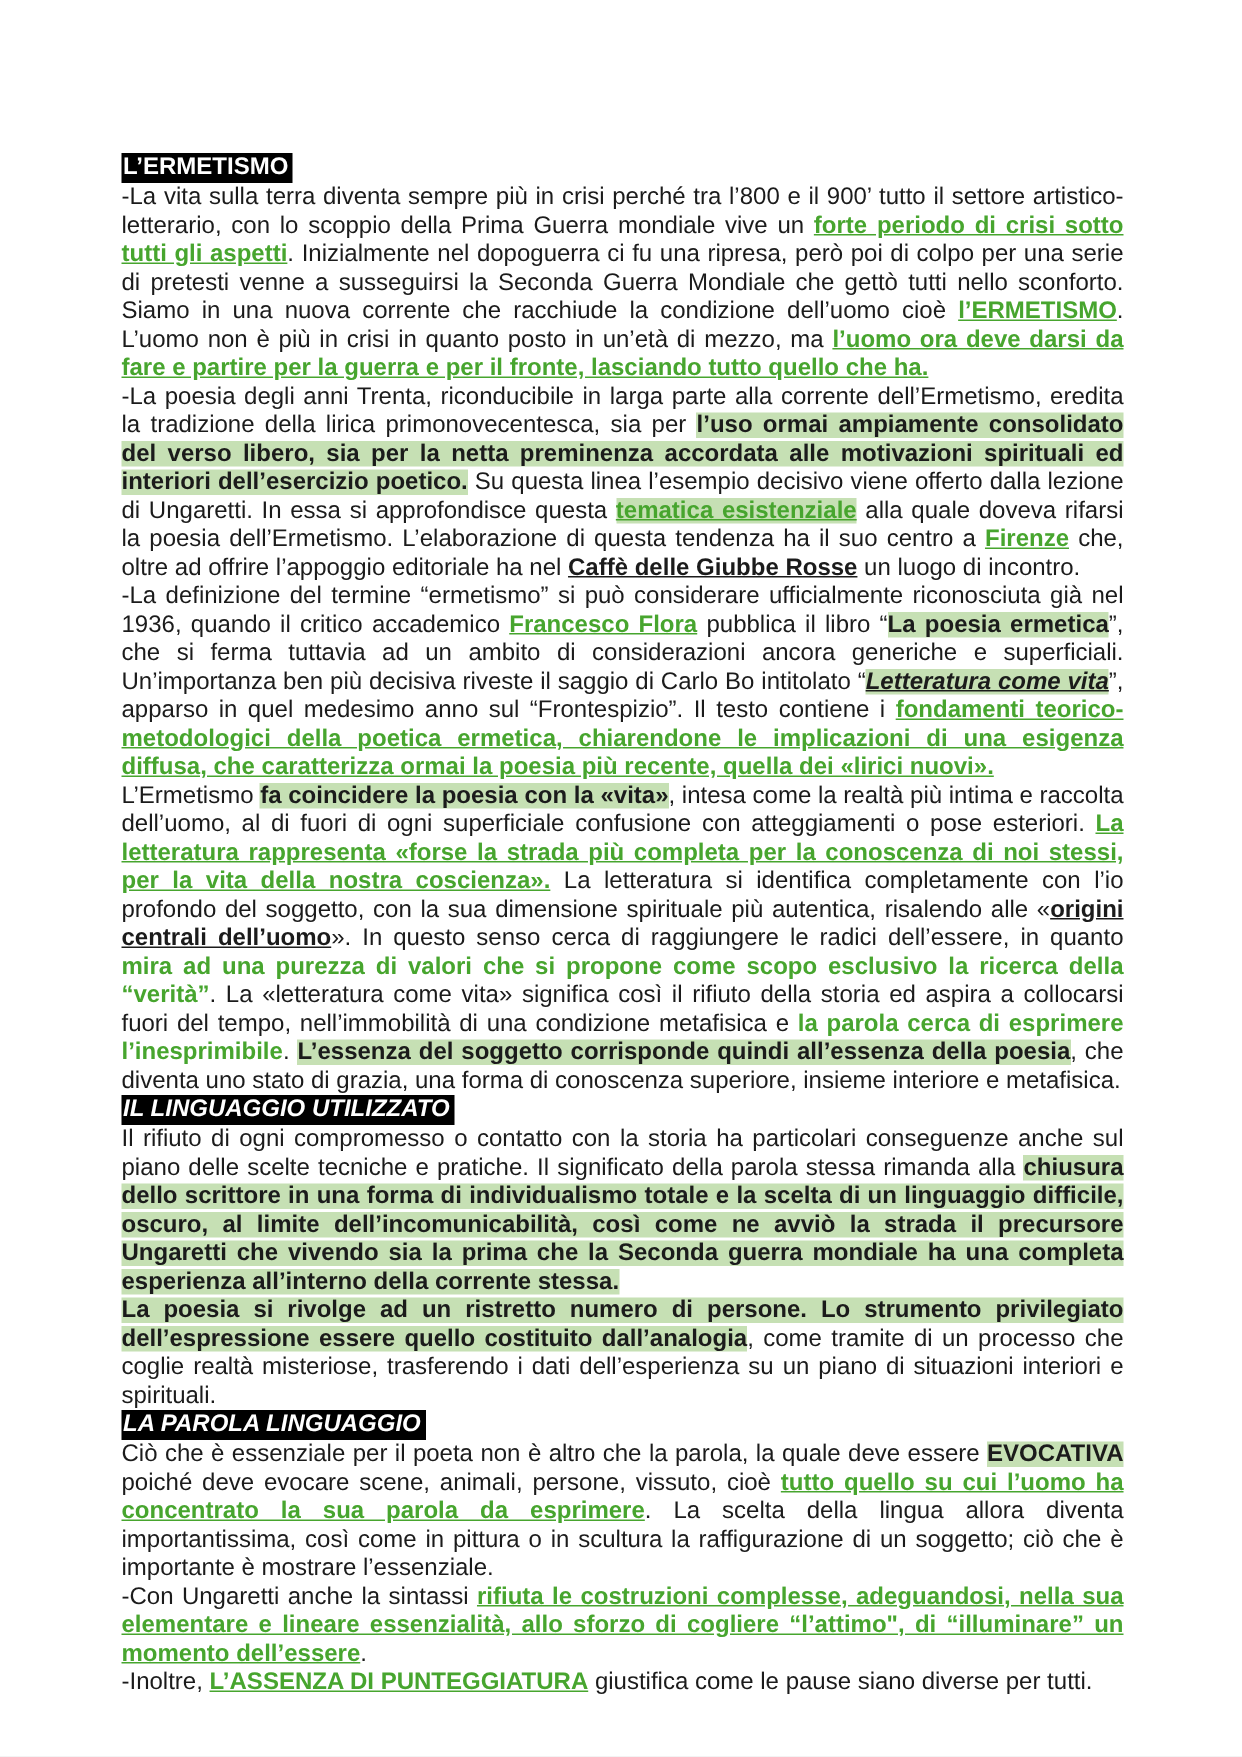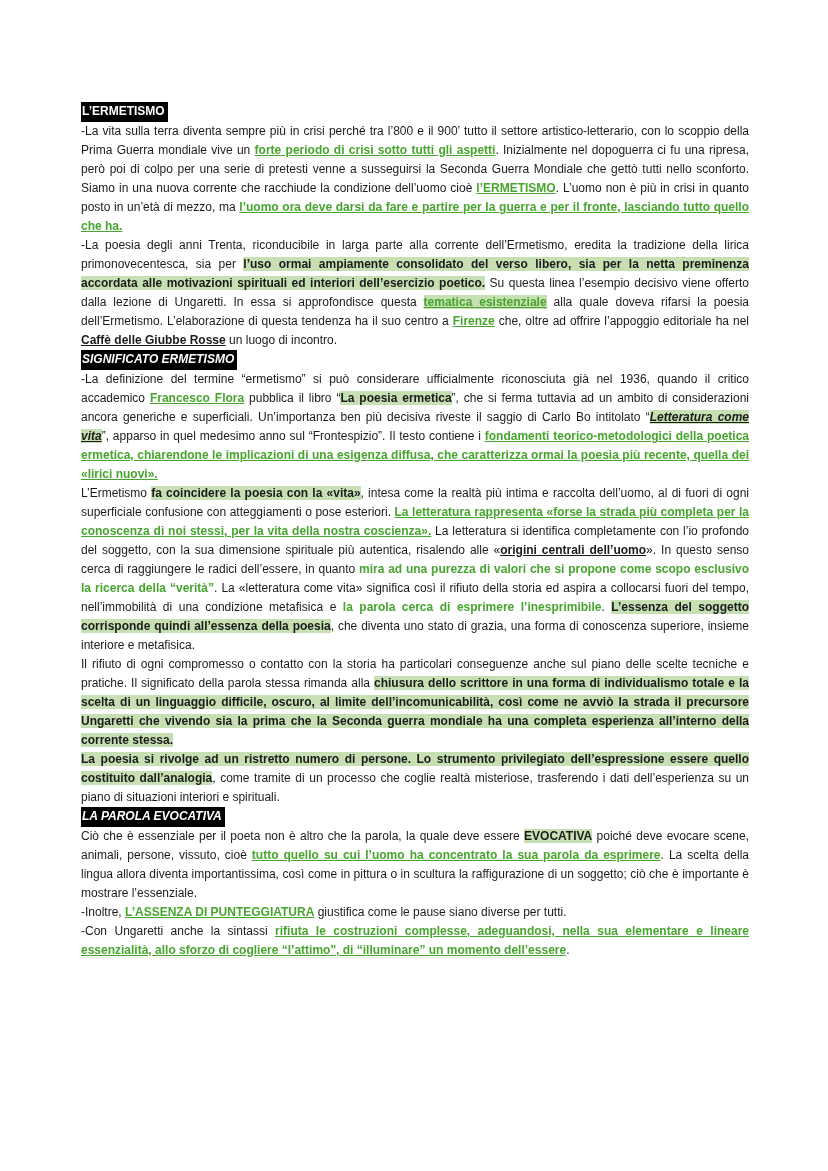--- a/index.html
+++ b/index.html
@@ -11,21 +11,21 @@
   }
   .page {
     position: absolute; left: 0; top: 0;
     width: 828px; height: 1171px;
     background: var(--page-bg, #ffffff);
     overflow: hidden;
   }
   .content {
     position: absolute;
     left: 81px; top: 102px; width: 668px;
-    font-size: 12px; line-height: 19px;
+    font-size: 16px; line-height: 19px;
     color: var(--text, #1b1b1b);
     text-align: justify;
   }
   .para { margin: 0; }
   .heading-line { margin: 0; text-align: left; }
   .heading {
     display: inline-block;
     background: var(--head-bg, #000000);
     color: var(--head-fg, #ffffff);
     font-weight: bold;
@@ -38,23 +38,23 @@
   .r-h { background-color: var(--hl, #c6e0b4); }
 </style>
 </head>
 <body>
 
 <div class="page">
   <div class="content">
       <div class="heading-line"><span class="heading">L’ERMETISMO</span></div>
       <p class="para"><span class="text-run">-La vita sulla terra diventa sempre più in crisi perché tra l’800 e il 900’ tutto il settore artistico-letterario, con lo scoppio della Prima Guerra mondiale vive un </span><span class="text-run r-b r-g r-u">forte periodo di crisi sotto tutti gli aspetti</span><span class="text-run">. Inizialmente nel dopoguerra ci fu una ripresa, però poi di colpo per una serie di pretesti venne a susseguirsi la Seconda Guerra Mondiale che gettò tutti nello sconforto. Siamo in una nuova corrente che racchiude la condizione dell’uomo cioè </span><span class="text-run r-b r-g r-u">l’ERMETISMO</span><span class="text-run">. L’uomo non è più in crisi in quanto posto in un’età di mezzo, ma </span><span class="text-run r-b r-g r-u">l’uomo ora deve darsi da fare e partire per la guerra e per il fronte, lasciando tutto quello che ha.</span></p>
       <p class="para"><span class="text-run">-La poesia degli anni Trenta, riconducibile in larga parte alla corrente dell’Ermetismo, eredita la tradizione della lirica primonovecentesca, sia per </span><span class="text-run r-b r-h">l’uso ormai ampiamente consolidato del verso libero, sia per la netta preminenza accordata alle motivazioni spirituali ed interiori dell’esercizio poetico.</span><span class="text-run"> Su questa linea l’esempio decisivo viene offerto dalla lezione di Ungaretti. In essa si approfondisce questa </span><span class="text-run r-b r-g r-u r-h">tematica esistenziale</span><span class="text-run"> alla quale doveva rifarsi la poesia dell’Ermetismo. L’elaborazione di questa tendenza ha il suo centro a </span><span class="text-run r-b r-g r-u">Firenze</span><span class="text-run"> che, oltre ad offrire l’appoggio editoriale ha nel </span><span class="text-run r-b r-u">Caffè delle Giubbe Rosse</span><span class="text-run"> un luogo di incontro.</span></p>
-      <div class="heading-line"><span class="heading r-i">SIGNIFICATO ERMETISMO</span></div>
       <p class="para"><span class="text-run">-La definizione del termine “ermetismo” si può considerare ufficialmente riconosciuta già nel 1936, quando il critico accademico </span><span class="text-run r-b r-g r-u">Francesco Flora</span><span class="text-run"> pubblica il libro “</span><span class="text-run r-b r-h">La poesia ermetica</span><span class="text-run">”, che si ferma tuttavia ad un ambito di considerazioni ancora generiche e superficiali. Un’importanza ben più decisiva riveste il saggio di Carlo Bo intitolato “</span><span class="text-run r-b r-i r-u r-h">Letteratura come vita</span><span class="text-run">”, apparso in quel medesimo anno sul “Frontespizio”. Il testo contiene i </span><span class="text-run r-b r-g r-u">fondamenti teorico-metodologici della poetica ermetica, chiarendone le implicazioni di una esigenza diffusa, che caratterizza ormai la poesia più recente, quella dei «lirici nuovi».</span></p>
       <p class="para"><span class="text-run">L’Ermetismo </span><span class="text-run r-b r-h">fa coincidere la poesia con la «vita»</span><span class="text-run">, intesa come la realtà più intima e raccolta dell’uomo, al di fuori di ogni superficiale confusione con atteggiamenti o pose esteriori. </span><span class="text-run r-b r-g r-u">La letteratura rappresenta «forse la strada più completa per la conoscenza di noi stessi, per la vita della nostra coscienza».</span><span class="text-run"> La letteratura si identifica completamente con l’io profondo del soggetto, con la sua dimensione spirituale più autentica, risalendo alle «</span><span class="text-run r-b r-u">origini centrali dell’uomo</span><span class="text-run">». In questo senso cerca di raggiungere le radici dell’essere, in quanto </span><span class="text-run r-b r-g">mira ad una purezza di valori che si propone come scopo esclusivo la ricerca della “verità”</span><span class="text-run">. La «letteratura come vita» significa così il rifiuto della storia ed aspira a collocarsi fuori del tempo, nell’immobilità di una condizione metafisica e </span><span class="text-run r-b r-g">la parola cerca di esprimere l’inesprimibile</span><span class="text-run">. </span><span class="text-run r-b r-h">L’essenza del soggetto corrisponde quindi all’essenza della poesia</span><span class="text-run">, che diventa uno stato di grazia, una forma di conoscenza superiore, insieme interiore e metafisica.</span></p>
+      <div class="heading-line"><span class="heading r-i">IL LINGUAGGIO UTILIZZATO</span></div>
       <p class="para"><span class="text-run">Il rifiuto di ogni compromesso o contatto con la storia ha particolari conseguenze anche sul piano delle scelte tecniche e pratiche. Il significato della parola stessa rimanda alla </span><span class="text-run r-b r-h">chiusura dello scrittore in una forma di individualismo totale e la scelta di un linguaggio difficile, oscuro, al limite dell’incomunicabilità, così come ne avviò la strada il precursore Ungaretti che vivendo sia la prima che la Seconda guerra mondiale ha una completa esperienza all’interno della corrente stessa.</span></p>
       <p class="para"><span class="text-run r-b r-h">La poesia si rivolge ad un ristretto numero di persone. Lo strumento privilegiato dell’espressione essere quello costituito dall’analogia</span><span class="text-run">, come tramite di un processo che coglie realtà misteriose, trasferendo i dati dell’esperienza su un piano di situazioni interiori e spirituali.</span></p>
-      <div class="heading-line"><span class="heading r-i">LA PAROLA EVOCATIVA</span></div>
+      <div class="heading-line"><span class="heading r-i">LA PAROLA LINGUAGGIO</span></div>
       <p class="para"><span class="text-run">Ciò che è essenziale per il poeta non è altro che la parola, la quale deve essere </span><span class="text-run r-b r-h">EVOCATIVA</span><span class="text-run"> poiché deve evocare scene, animali, persone, vissuto, cioè </span><span class="text-run r-b r-g r-u">tutto quello su cui l’uomo ha concentrato la sua parola da esprimere</span><span class="text-run">. La scelta della lingua allora diventa importantissima, così come in pittura o in scultura la raffigurazione di un soggetto; ciò che è importante è mostrare l’essenziale.</span></p>
+      <p class="para"><span class="text-run">-Con Ungaretti anche la sintassi </span><span class="text-run r-b r-g r-u">rifiuta le costruzioni complesse, adeguandosi, nella sua elementare e lineare essenzialità, allo sforzo di cogliere “l’attimo", di “illuminare” un momento dell’essere</span><span class="text-run">.</span></p>
       <p class="para"><span class="text-run">-Inoltre, </span><span class="text-run r-b r-g r-u">L’ASSENZA DI PUNTEGGIATURA</span><span class="text-run"> giustifica come le pause siano diverse per tutti.</span></p>
-      <p class="para"><span class="text-run">-Con Ungaretti anche la sintassi </span><span class="text-run r-b r-g r-u">rifiuta le costruzioni complesse, adeguandosi, nella sua elementare e lineare essenzialità, allo sforzo di cogliere “l’attimo", di “illuminare” un momento dell’essere</span><span class="text-run">.</span></p>
     </div>
 </div>
 
 </body></html>

